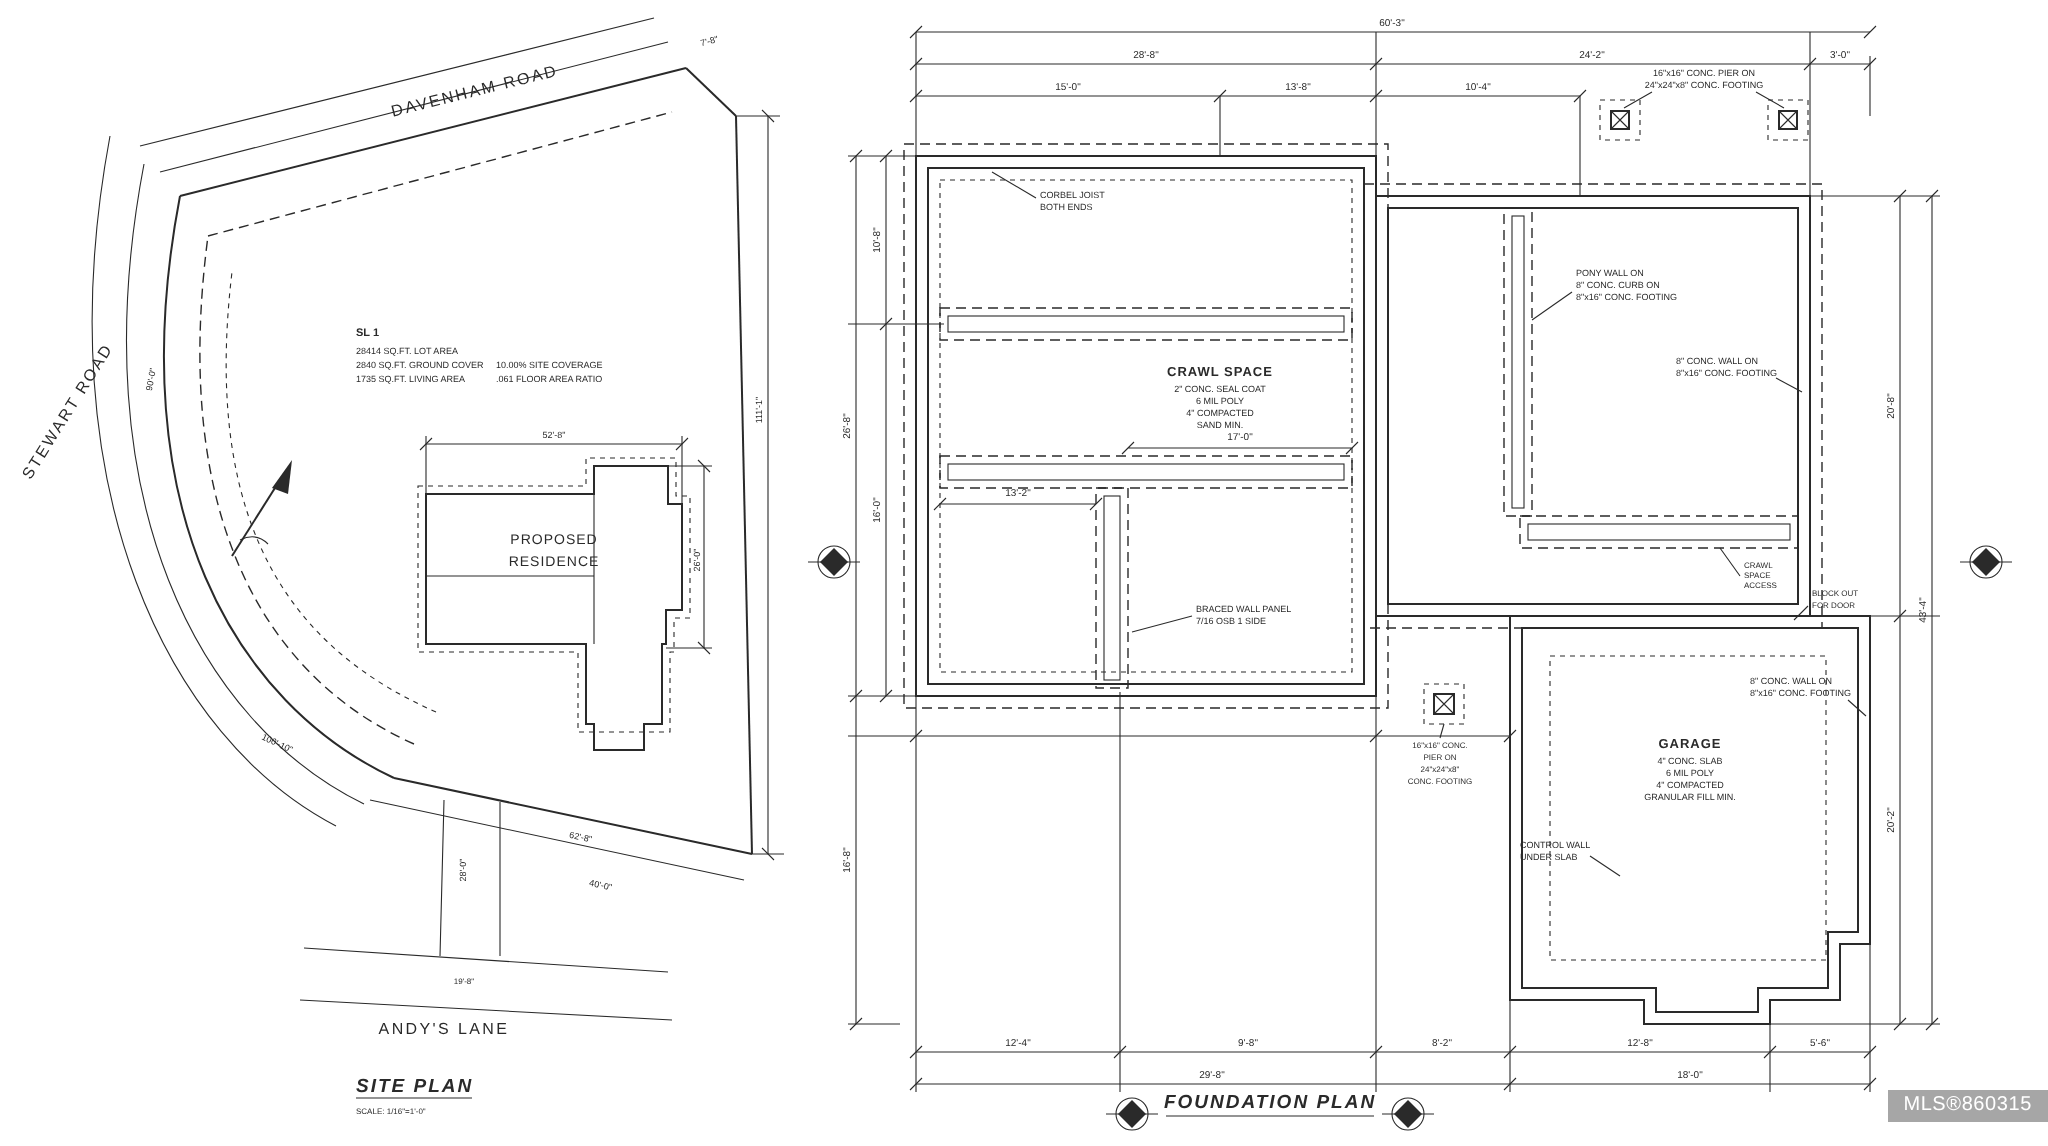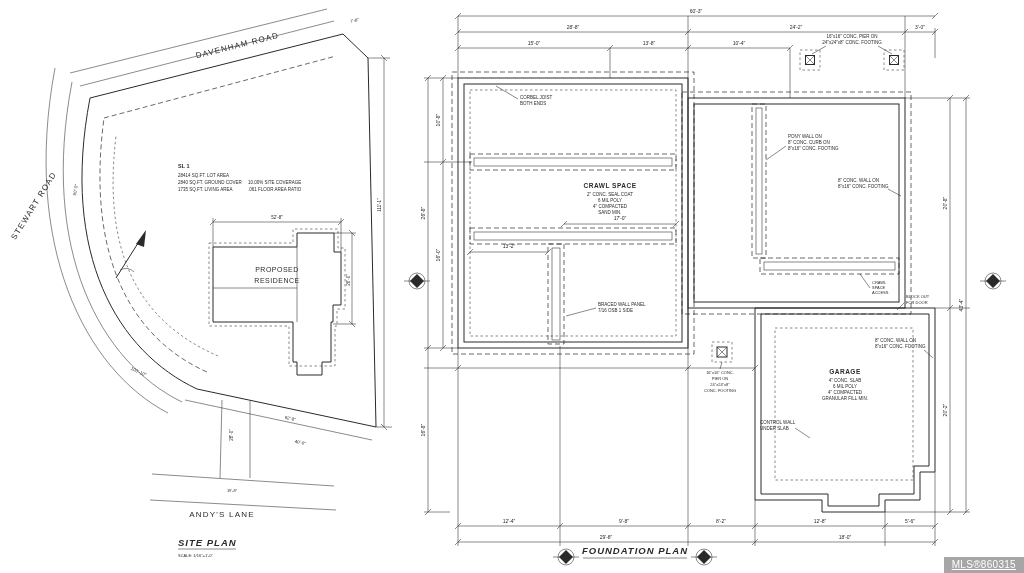--- a/index.html
+++ b/index.html
@@ -13,22 +13,22 @@
   .fillink{fill:#2a2a2a;stroke:none;}
   .t4{font-size:4px;}
   .t45{font-size:4.5px;}
   .t5{font-size:5px;}
   .t55{font-size:5.5px;font-weight:bold;}
   .t65{font-size:6.5px;font-weight:bold;letter-spacing:.5px;}
   .t7{font-size:7px;letter-spacing:.5px;}
   .t8{font-size:8px;letter-spacing:1.2px;}
   .ttl{font-size:9.5px;font-weight:bold;font-style:italic;letter-spacing:1px;}
   .mid{text-anchor:middle;}
-  .watermark{position:absolute;right:0;bottom:0;background:rgba(158,158,158,.92);color:#fff;
-    font:10px "Liberation Sans",sans-serif;padding:2px 8px 3px;letter-spacing:.3px;text-decoration:underline;}
+  .watermark{position:absolute;right:0;bottom:12px;background:rgba(158,158,158,.92);color:#fff;
+    font:10px "Liberation Sans",sans-serif;padding:2px 8px 3px;letter-spacing:.3px;}
 </style>
 </head>
 <body>
 
 <div class="canvas">
 <svg width="1024" height="573" viewBox="0 0 1024 573">
 
   <g>
 
     <g>

